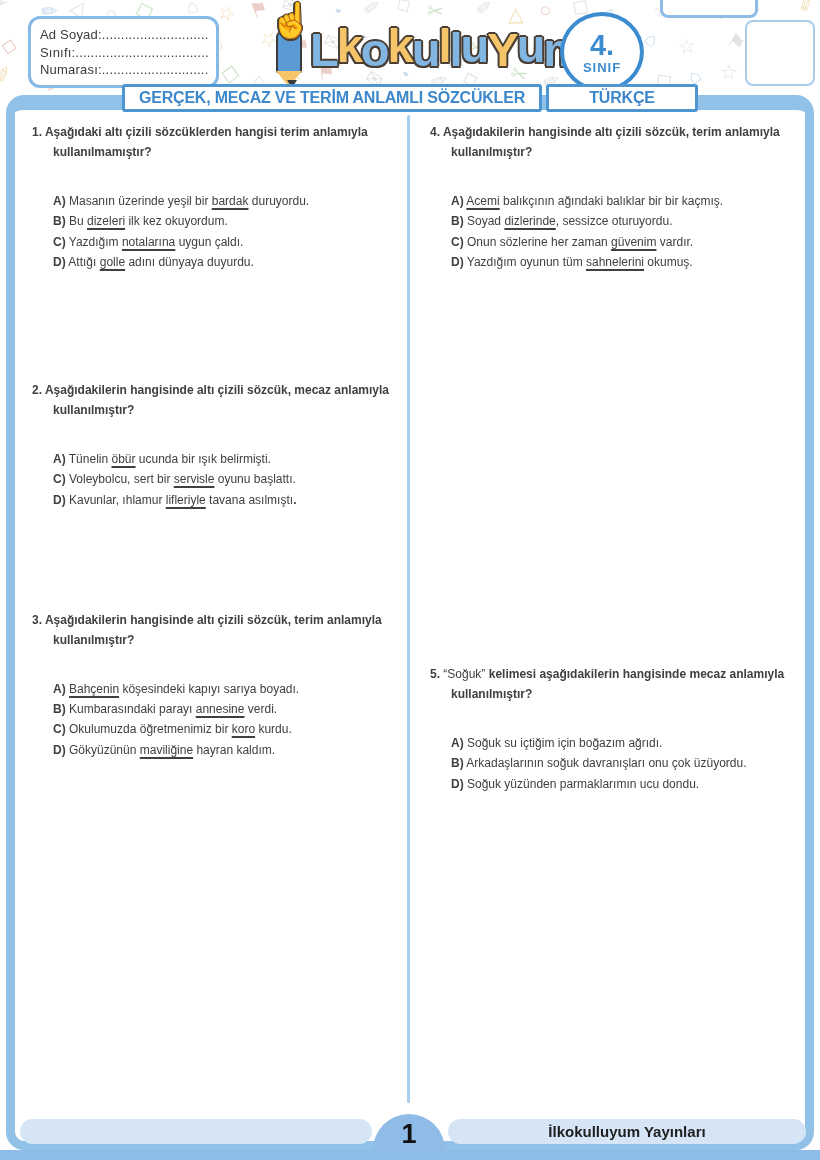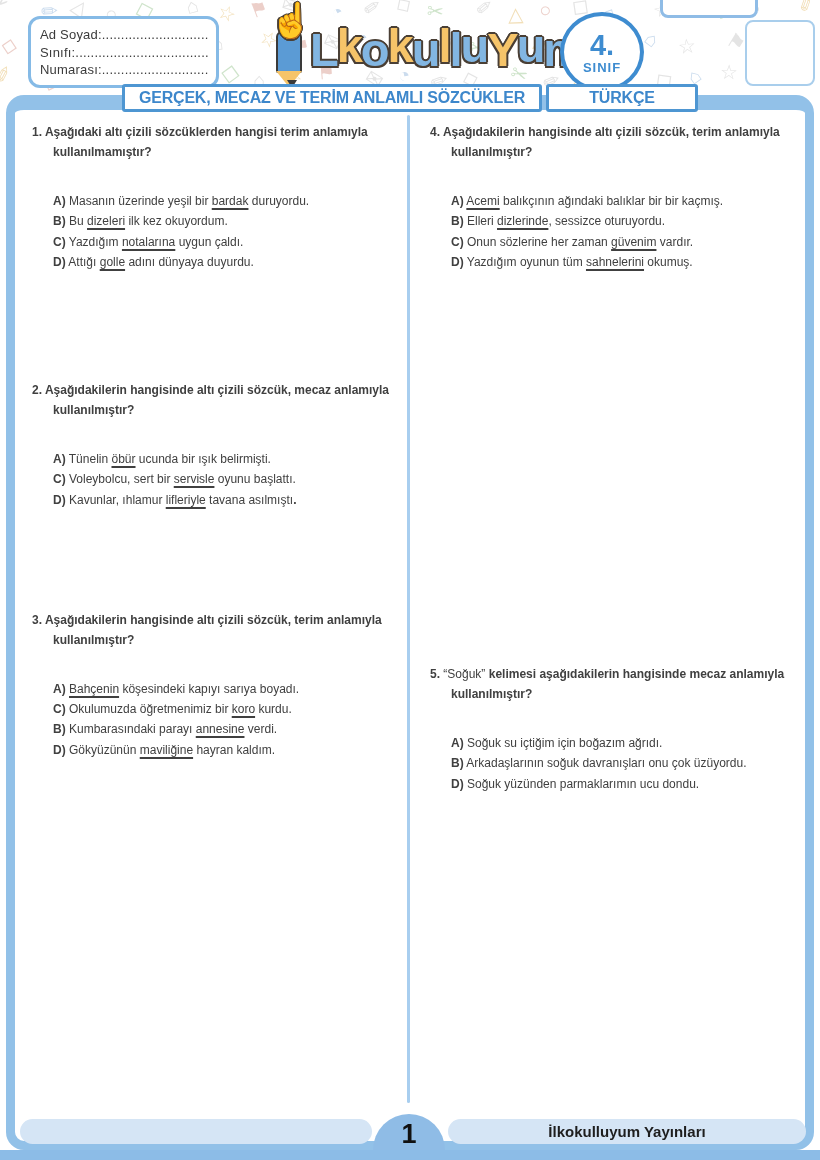--- a/index.html
+++ b/index.html
@@ -264,32 +264,32 @@
       <div class="options">
         <div class="option"><span class="b">A)</span><span> Tünelin </span><span class="u">öbür</span><span> ucunda bir ışık belirmişti.</span></div>
         <div class="option"><span class="b">C)</span><span> Voleybolcu, sert bir </span><span class="u">servisle</span><span> oyunu başlattı.</span></div>
         <div class="option"><span class="b">D)</span><span> Kavunlar, ıhlamur </span><span class="u">lifleriyle</span><span> tavana asılmıştı</span><span class="b">.</span></div>
       </div>
     </div>
     <div class="question">
       <div class="stem"><span>3. </span><span class="b">Aşağıdakilerin hangisinde altı çizili sözcük, terim anlamıyla kullanılmıştır?</span></div>
       <div class="options">
         <div class="option"><span class="b">A)</span><span> </span><span class="u">Bahçenin</span><span> köşesindeki kapıyı sarıya boyadı.</span></div>
+        <div class="option"><span class="b">B)</span><span> Kumbarasındaki parayı </span><span class="u">annesine</span><span> verdi.</span></div>
         <div class="option"><span class="b">C)</span><span> Okulumuzda öğretmenimiz bir </span><span class="u">koro</span><span> kurdu.</span></div>
-        <div class="option"><span class="b">B)</span><span> Kumbarasındaki parayı </span><span class="u">annesine</span><span> verdi.</span></div>
         <div class="option"><span class="b">D)</span><span> Gökyüzünün </span><span class="u">maviliğine</span><span> hayran kaldım.</span></div>
       </div>
     </div>
   </div>
 <div class="col col-right">
     <div class="question">
       <div class="stem"><span>4. </span><span class="b">Aşağıdakilerin hangisinde altı çizili sözcük, terim anlamıyla kullanılmıştır?</span></div>
       <div class="options">
         <div class="option"><span class="b">A)</span><span> </span><span class="u">Acemi</span><span> balıkçının ağındaki balıklar bir bir kaçmış.</span></div>
-        <div class="option"><span class="b">B)</span><span> Elleri </span><span class="u">dizlerinde</span><span>, sessizce oturuyordu.</span></div>
+        <div class="option"><span class="b">B)</span><span> Soyad </span><span class="u">dizlerinde</span><span>, sessizce oturuyordu.</span></div>
         <div class="option"><span class="b">C)</span><span> Onun sözlerine her zaman </span><span class="u">güvenim</span><span> vardır.</span></div>
         <div class="option"><span class="b">D)</span><span> Yazdığım oyunun tüm </span><span class="u">sahnelerini</span><span> okumuş.</span></div>
       </div>
     </div>
     <div class="question">
       <div class="stem"><span>5. </span><span class="normal">“Soğuk”</span><span class="b"> kelimesi aşağıdakilerin hangisinde mecaz anlamıyla kullanılmıştır?</span></div>
       <div class="options">
         <div class="option"><span class="b">A)</span><span> Soğuk su içtiğim için boğazım ağrıdı.</span></div>
         <div class="option"><span class="b">B)</span><span> Arkadaşlarının soğuk davranışları onu çok üzüyordu.</span></div>
         <div class="option"><span class="b">D)</span><span> Soğuk yüzünden parmaklarımın ucu dondu.</span></div>

